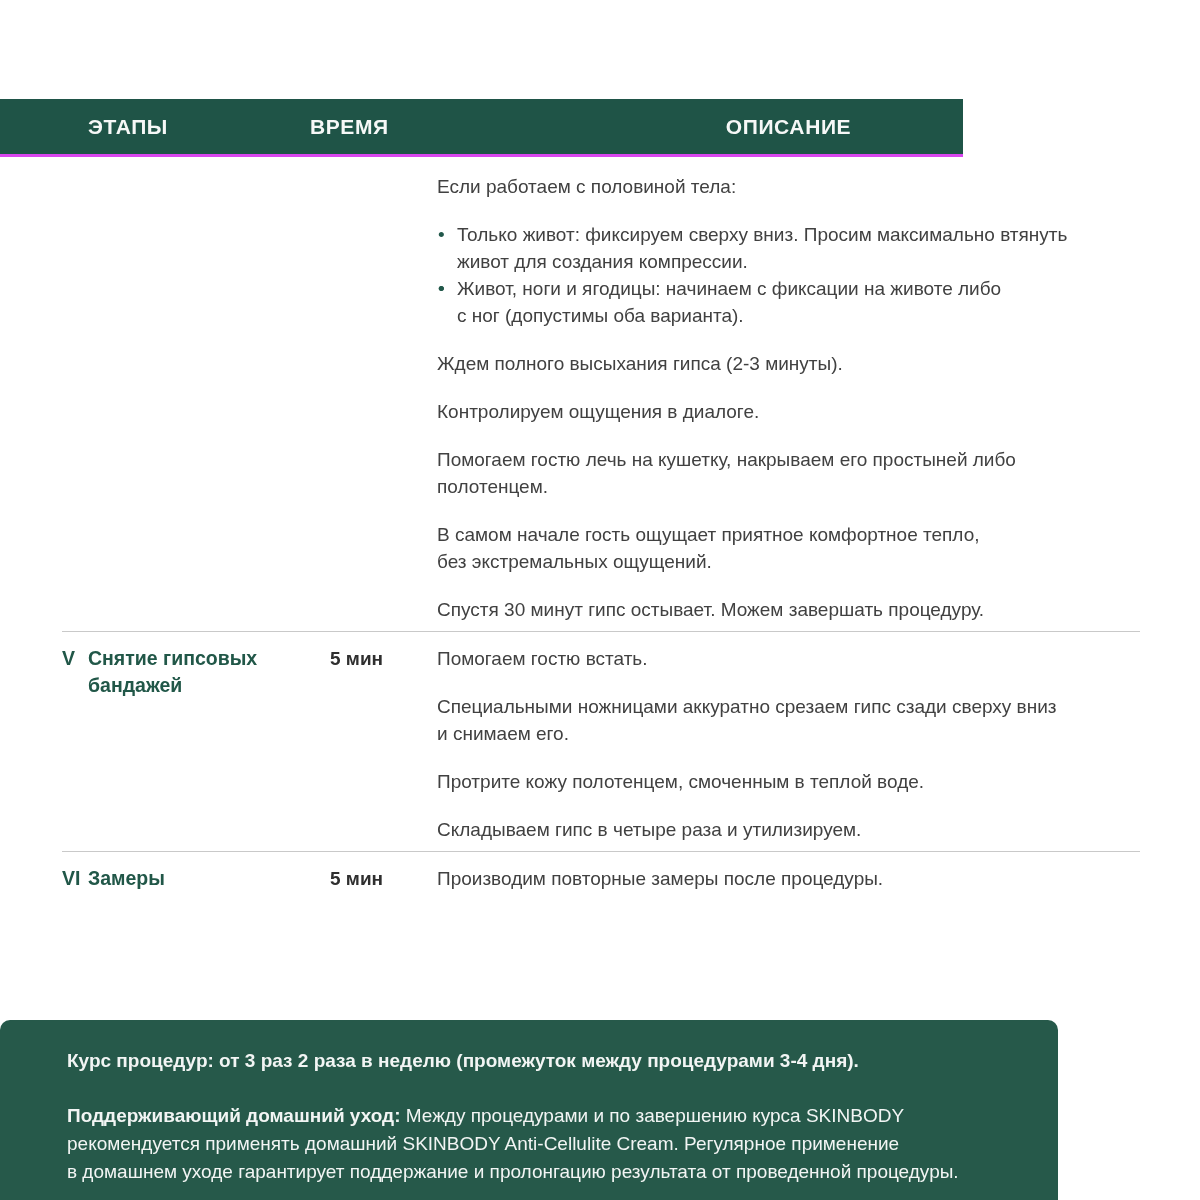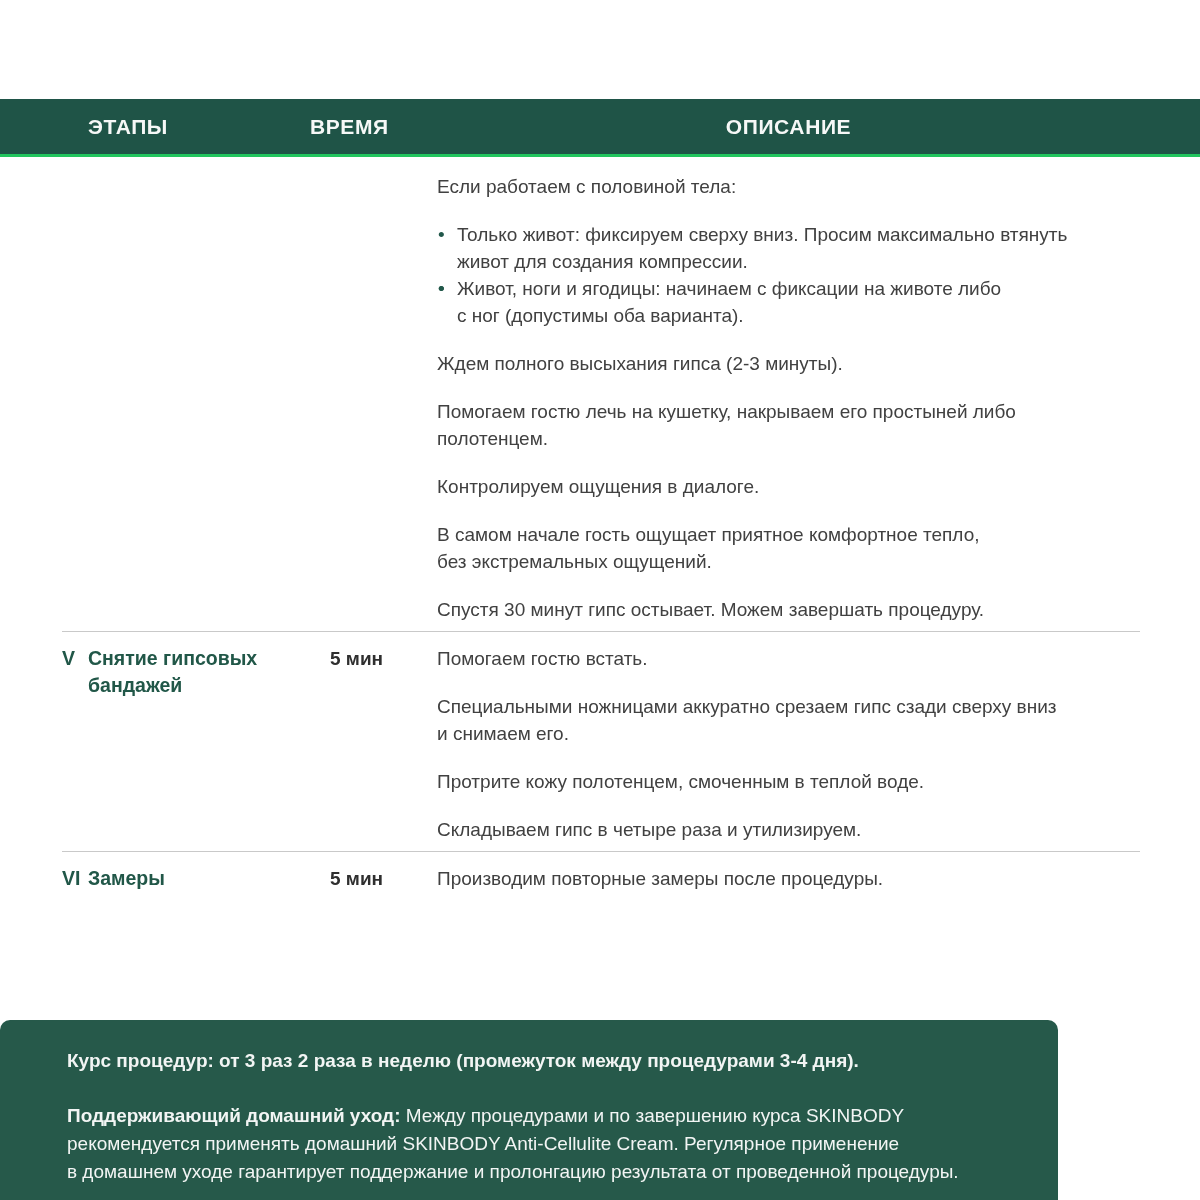--- a/index.html
+++ b/index.html
@@ -7,23 +7,23 @@
     position:relative;
     width:1200px; height:1200px;
     background:#ffffff;
     font-family:"Liberation Sans", sans-serif;
     overflow:hidden;
   }
 
   
   .table-header {
     position:absolute;
-    top:99px; left:0; width:1200px; height:58px;
+    top:99px; left:0; width:963px; height:58px;
     background:#1f5447;
-    border-bottom:3px solid #22c55e;
+    border-bottom:3px solid #d946ef;
     box-sizing:border-box;
   }
   .th {
     position:absolute; top:0; height:55px;
     display:flex; align-items:center;
     color:#f6f8f7;
     font-size:21px; font-weight:bold; letter-spacing:0.6px;
   }
   .th-stages { left:88px; }
   .th-time   { left:310px; }
@@ -111,23 +111,23 @@
       <div class="desc-cell">
         <p>Если работаем с половиной тела:</p>
         <ul class="bullet-list">
           <li><span class="dot">•</span><span>Только живот: фиксируем сверху вниз. Просим максимально втянуть
 живот для создания компрессии.</span></li>
           <li><span class="dot">•</span></li>
           <li><span class="dot">•</span><span>Живот, ноги и ягодицы: начинаем с фиксации на животе либо
 с ног (допустимы оба варианта).</span></li>
         </ul>
         <p>Ждем полного высыхания гипса (2-3 минуты).</p>
+        <p>Контролируем ощущения в диалоге.</p>
         <p>Помогаем гостю лечь на кушетку, накрываем его простыней либо
 полотенцем.</p>
-        <p>Контролируем ощущения в диалоге.</p>
         <p>В самом начале гость ощущает приятное комфортное тепло,
 без экстремальных ощущений.</p>
         <p>Спустя 30 минут гипс остывает. Можем завершать процедуру.</p>
       </div>
     </section>
 
     <hr class="separator">
 
     <section class="row">
       <div class="stage-cell">

